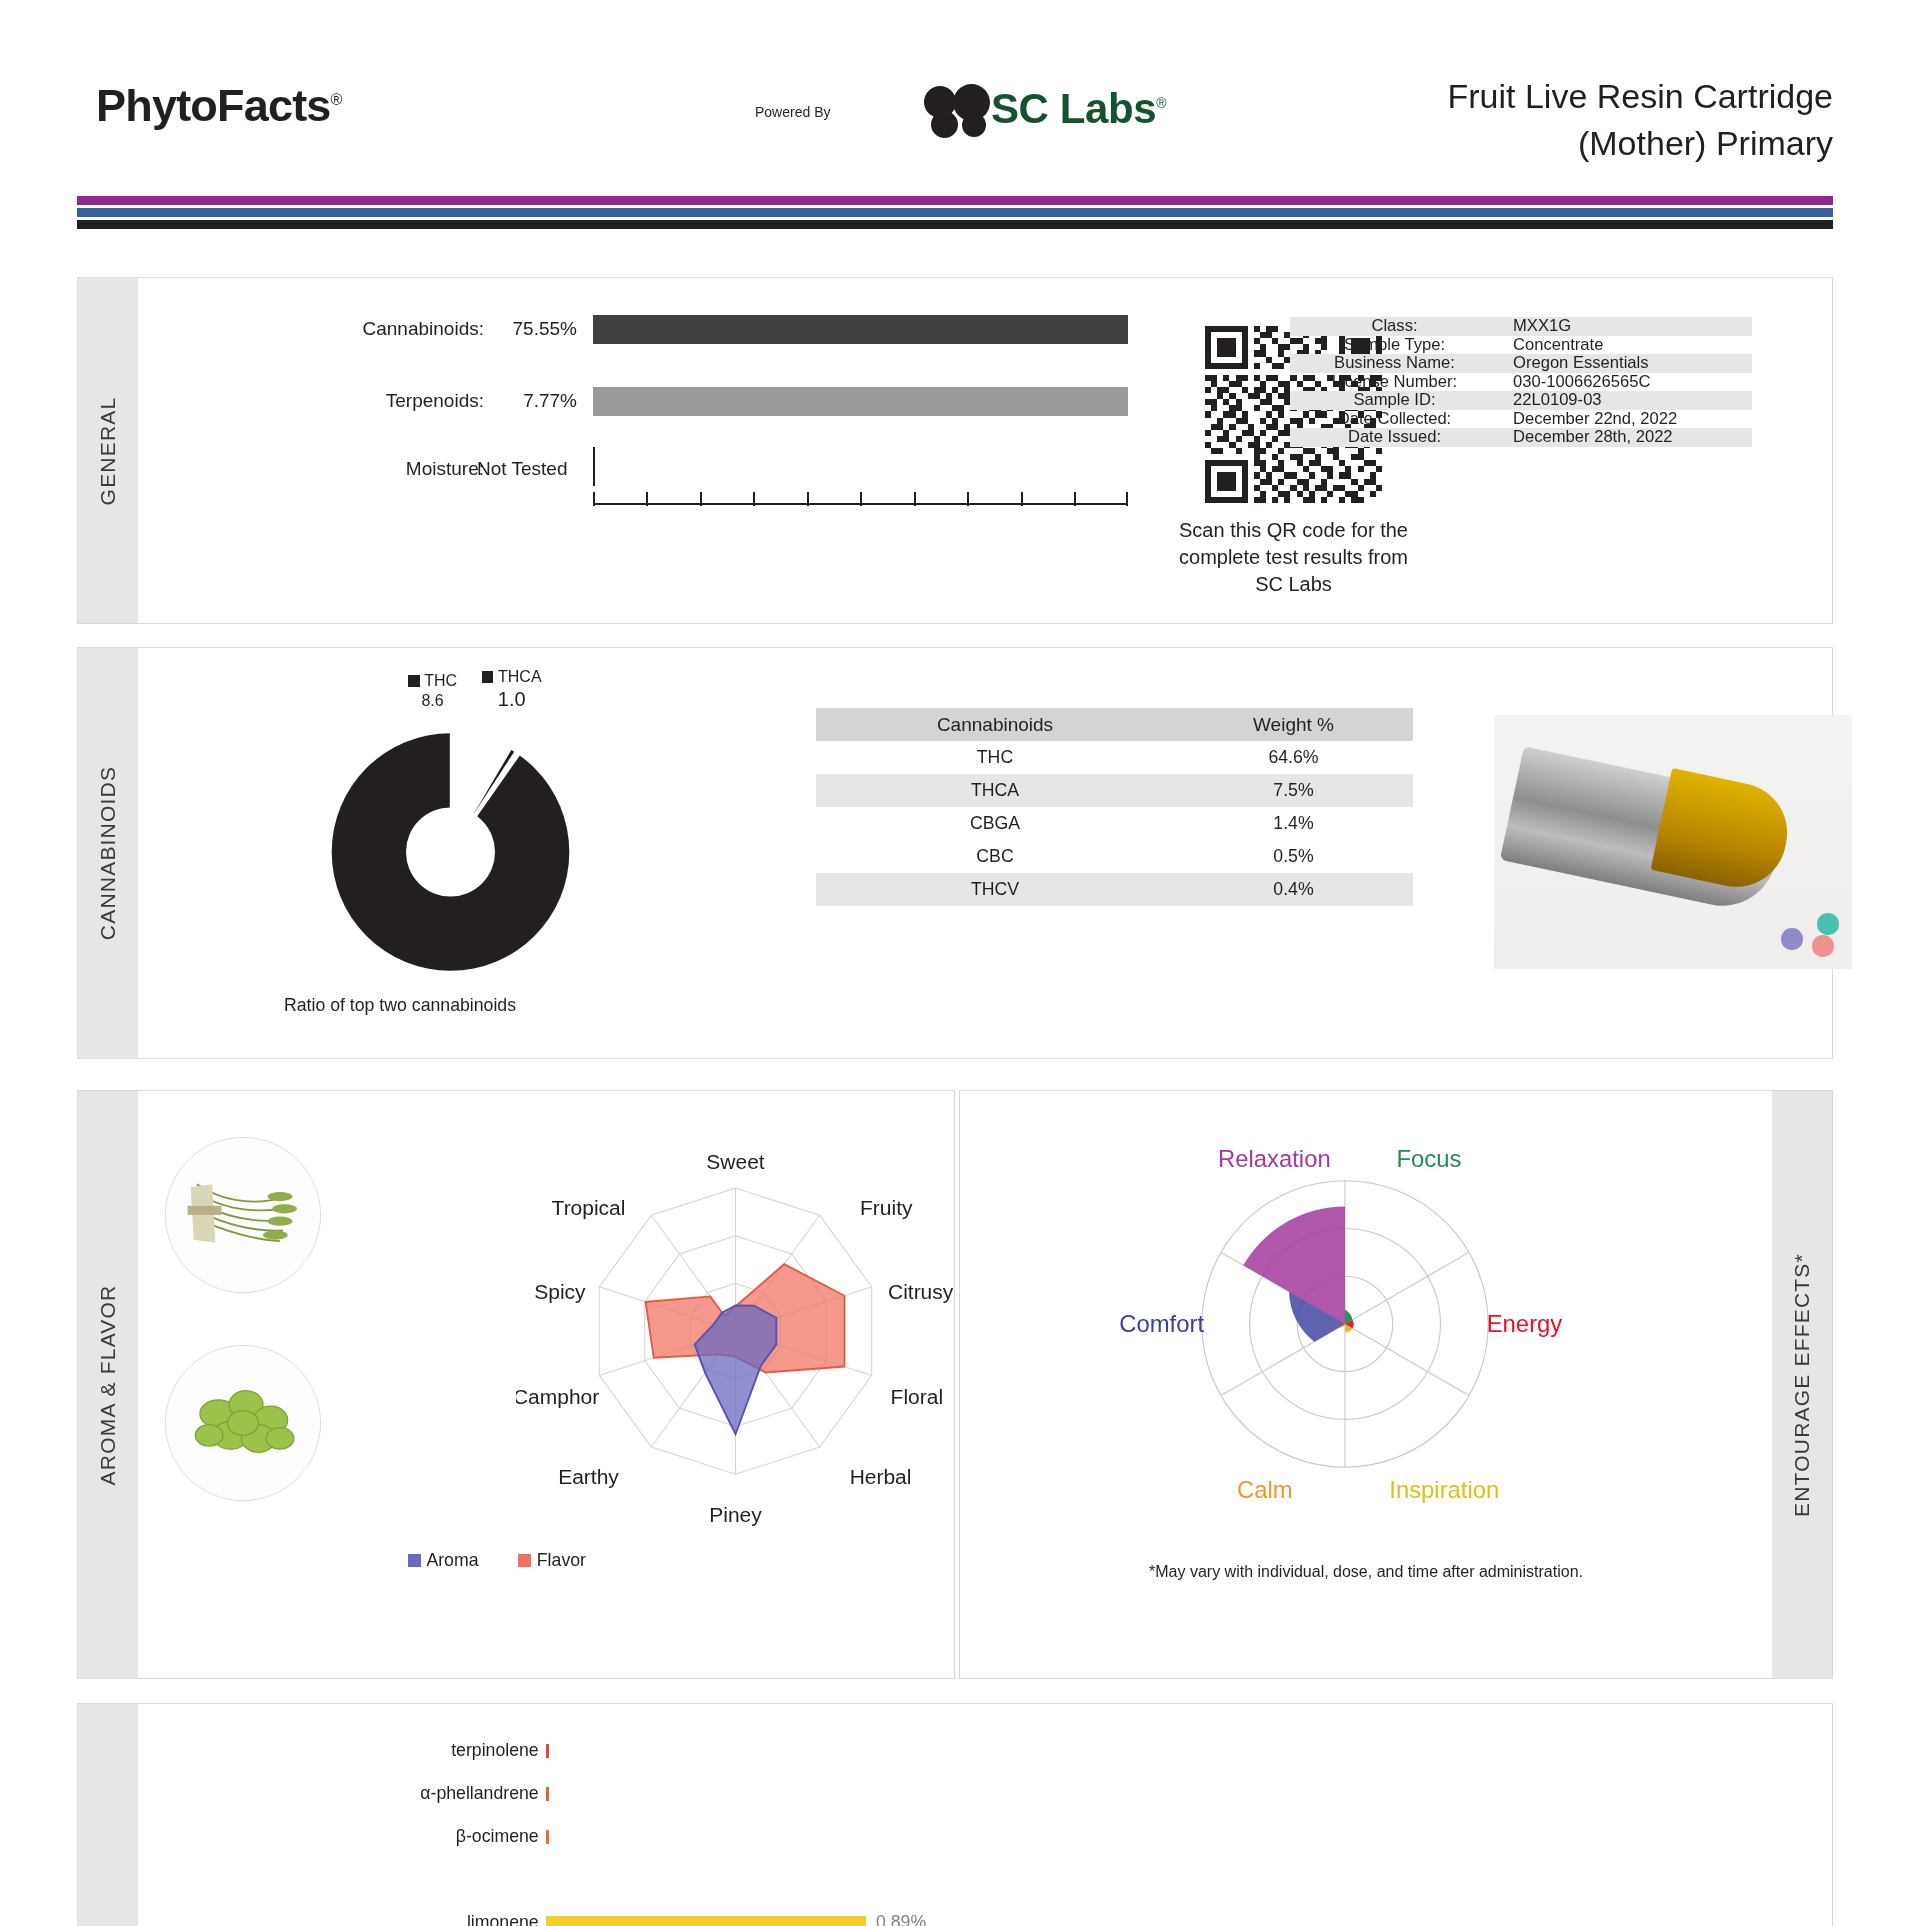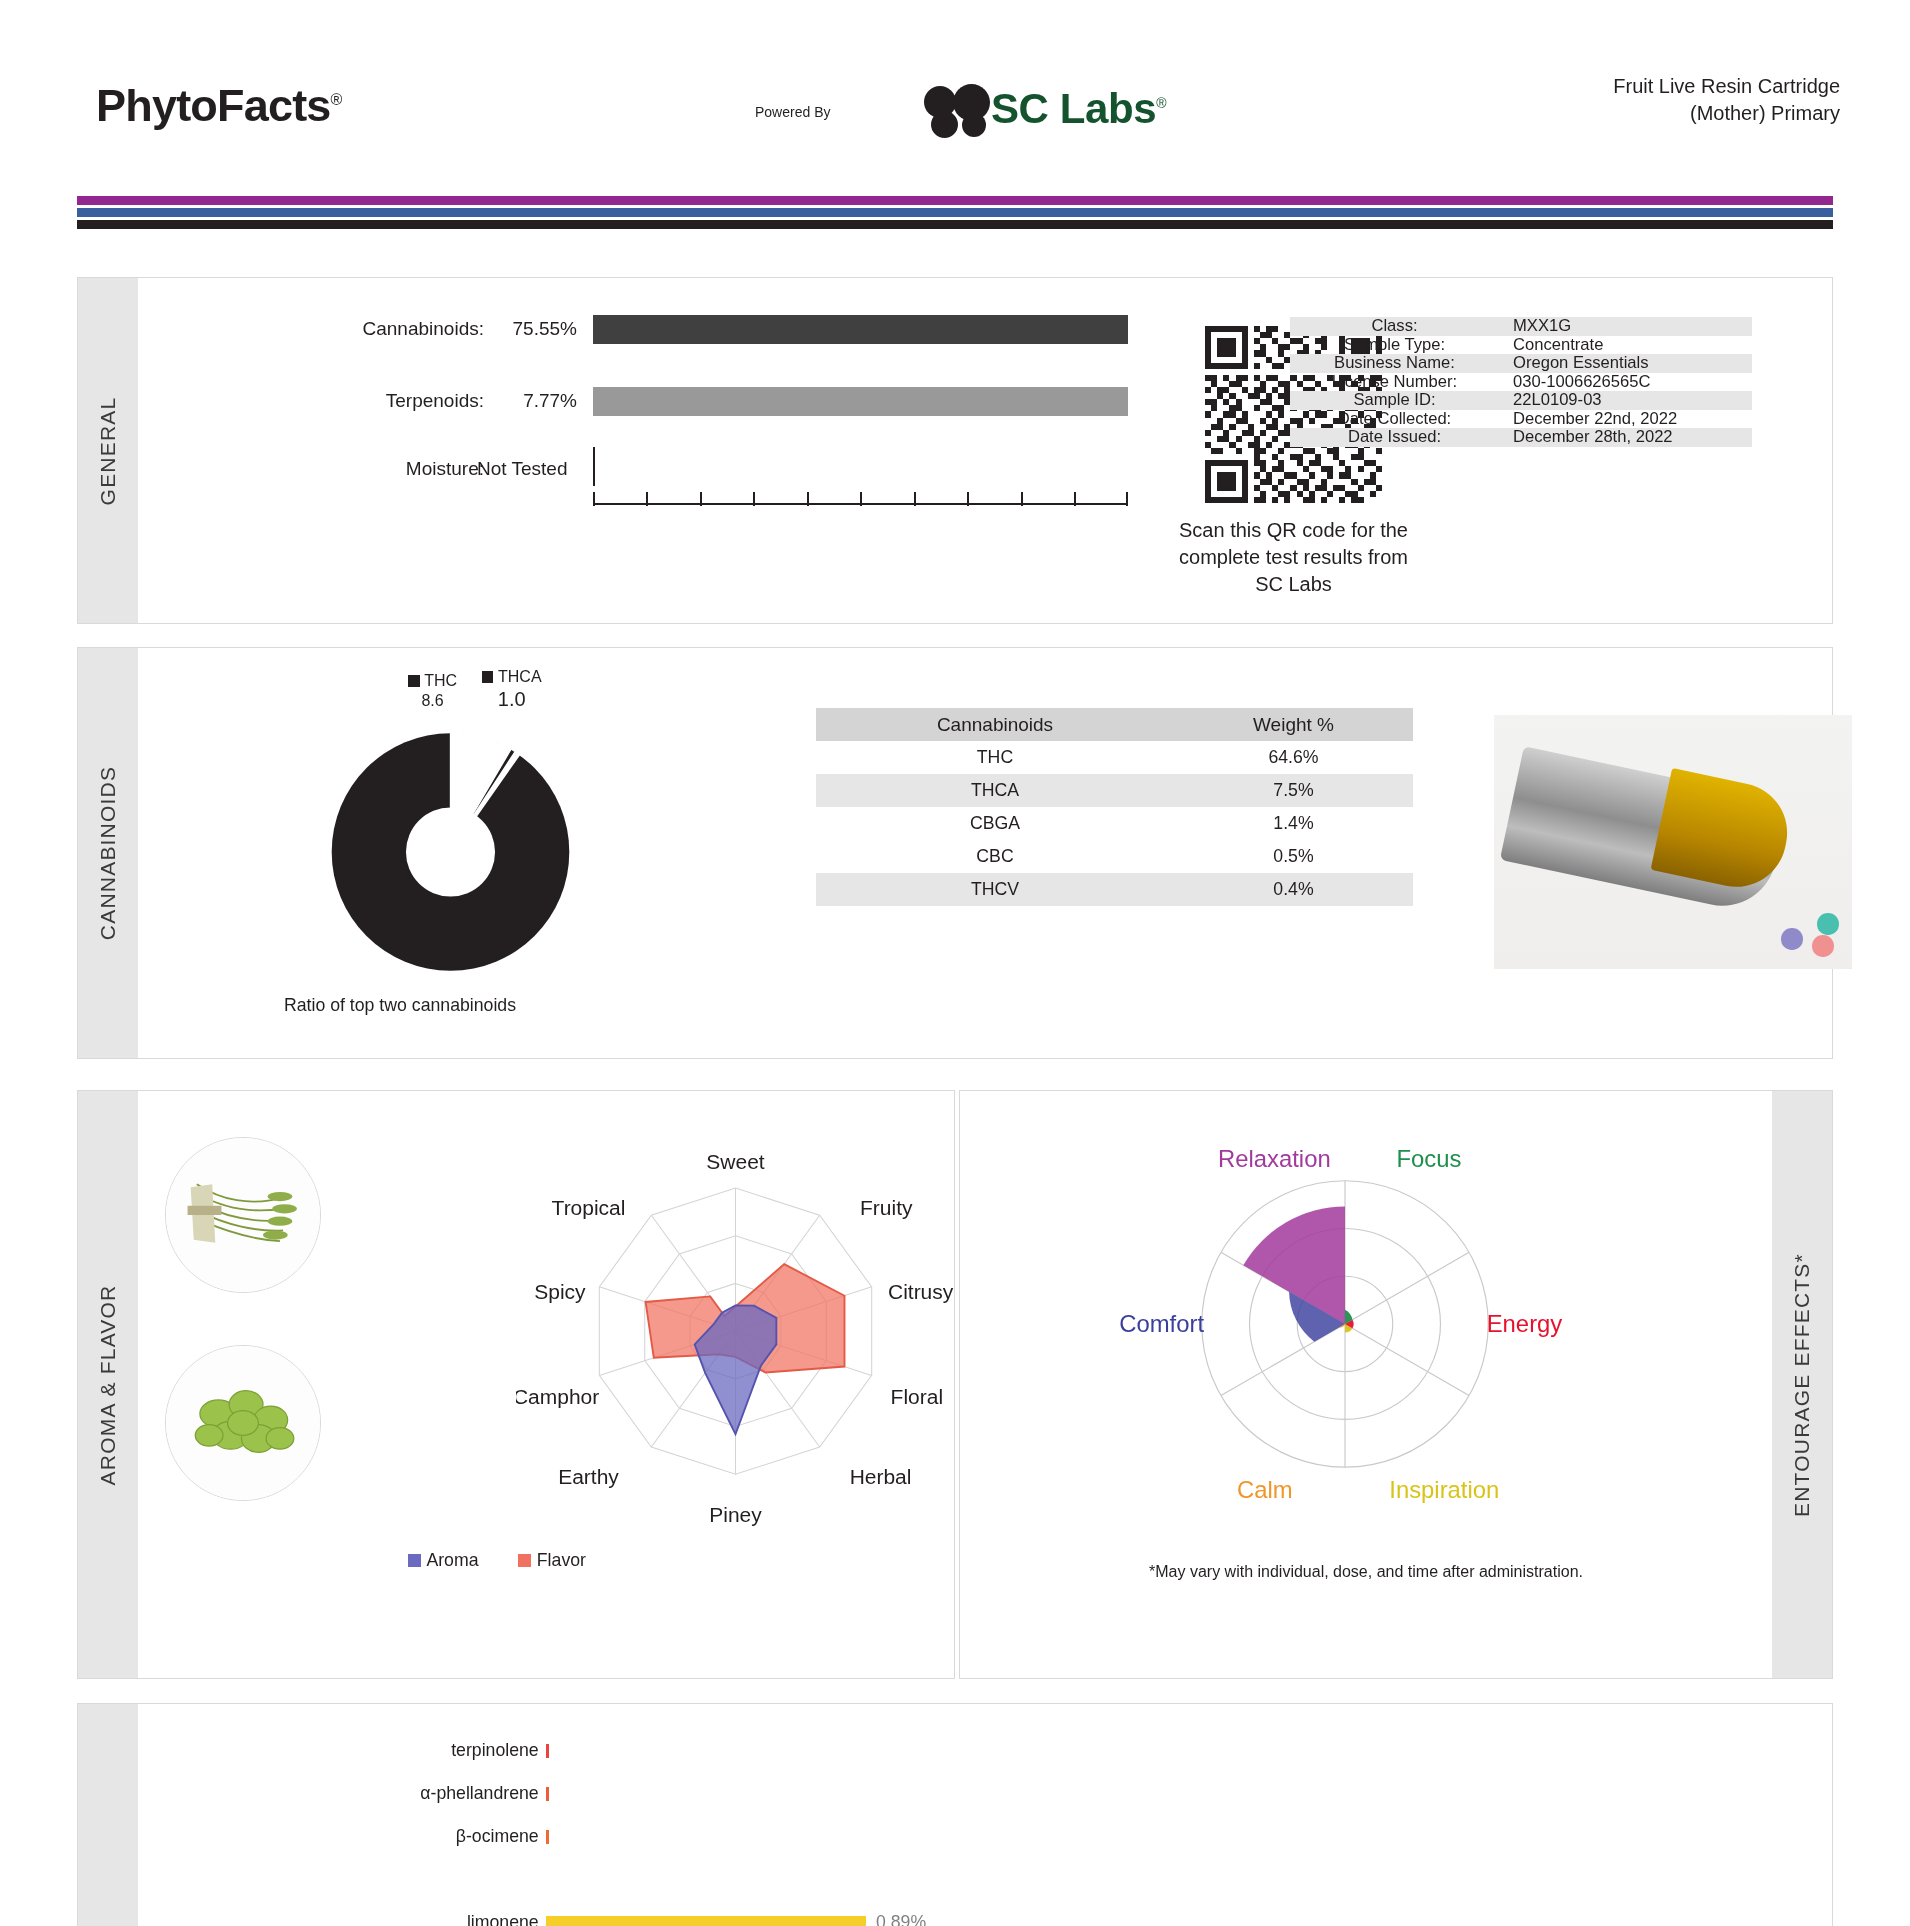--- a/index.html
+++ b/index.html
@@ -15,21 +15,21 @@
     width: 1910px;
     height: 2703px;
     background: #fff;
     box-sizing: border-box;
     padding: 0;
   }
 
   
   .header {
     position: absolute;
-    left: 77px; top: 65px; right: 70px;
+    left: 77px; top: 65px; right: 77px;
     height: 89px;
   }
   .brand {
     position: absolute; left: 19px; top: 15.4px;
     font-size: 45px; font-weight: bold; letter-spacing: -0.8px;
     color: #231f20;
   }
   .brand sup { font-size: 16px; vertical-align: super; font-weight: normal; }
   .powered {
     position: absolute; left: 678px; top: 39px;
@@ -46,21 +46,21 @@
   .sclabs-mark i.a { width:32px; height:32px; left:0; top:2.3px; }
   .sclabs-mark i.b { width:37px; height:37px; left:28.5px; top:0px; }
   .sclabs-mark i.c { width:27px; height:27px; left:7px; top:27px; }
   .sclabs-mark i.d { width:24px; height:24px; left:38px; top:28.5px; }
   .sclabs-text {
     font-size: 42px; font-weight: bold; color:#14532d; letter-spacing:-0.4px;
   }
   .sclabs-text sup { font-size: 14px; vertical-align: super; font-weight: normal;}
   .sample-title {
     position: absolute; right: 0; top: 7.7px;
-    text-align: right; font-size: 20px; line-height: 1.38; color:#231f20;
+    text-align: right; font-size: 34px; line-height: 1.38; color:#231f20;
   }
 
   .bars { position:absolute; left: 77px; right:77px; top: 196px; }
   .bar1 { height: 8.5px; background:#92278f; }
   .bar2 { height: 8.5px; background:#3a5f9e; margin-top: 3.5px; }
   .bar3 { height: 8.5px; background:#231f20; margin-top: 3.5px; }
 
   
   .section {
     position: absolute;

